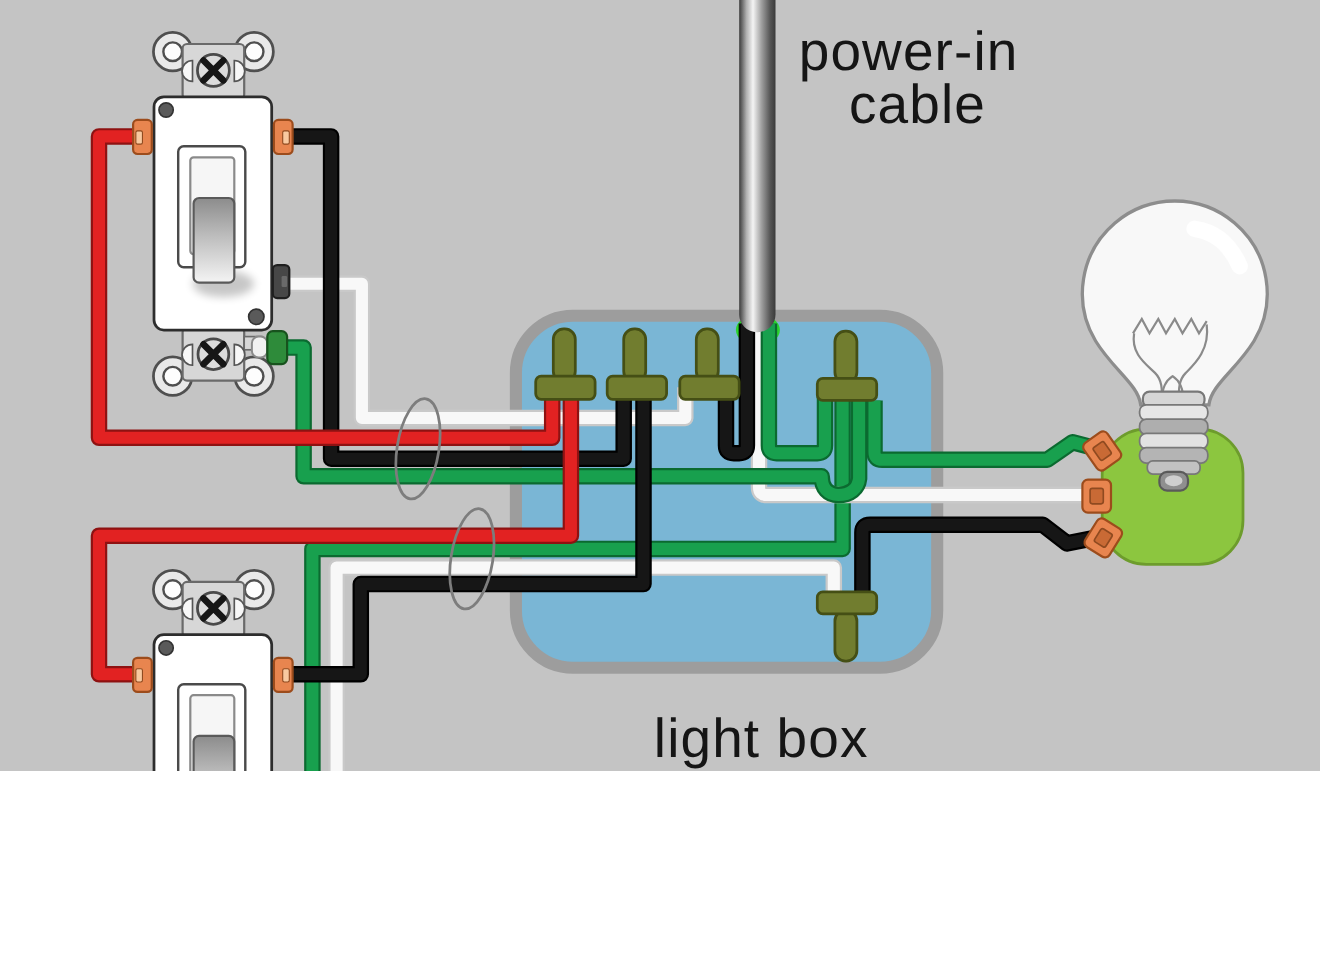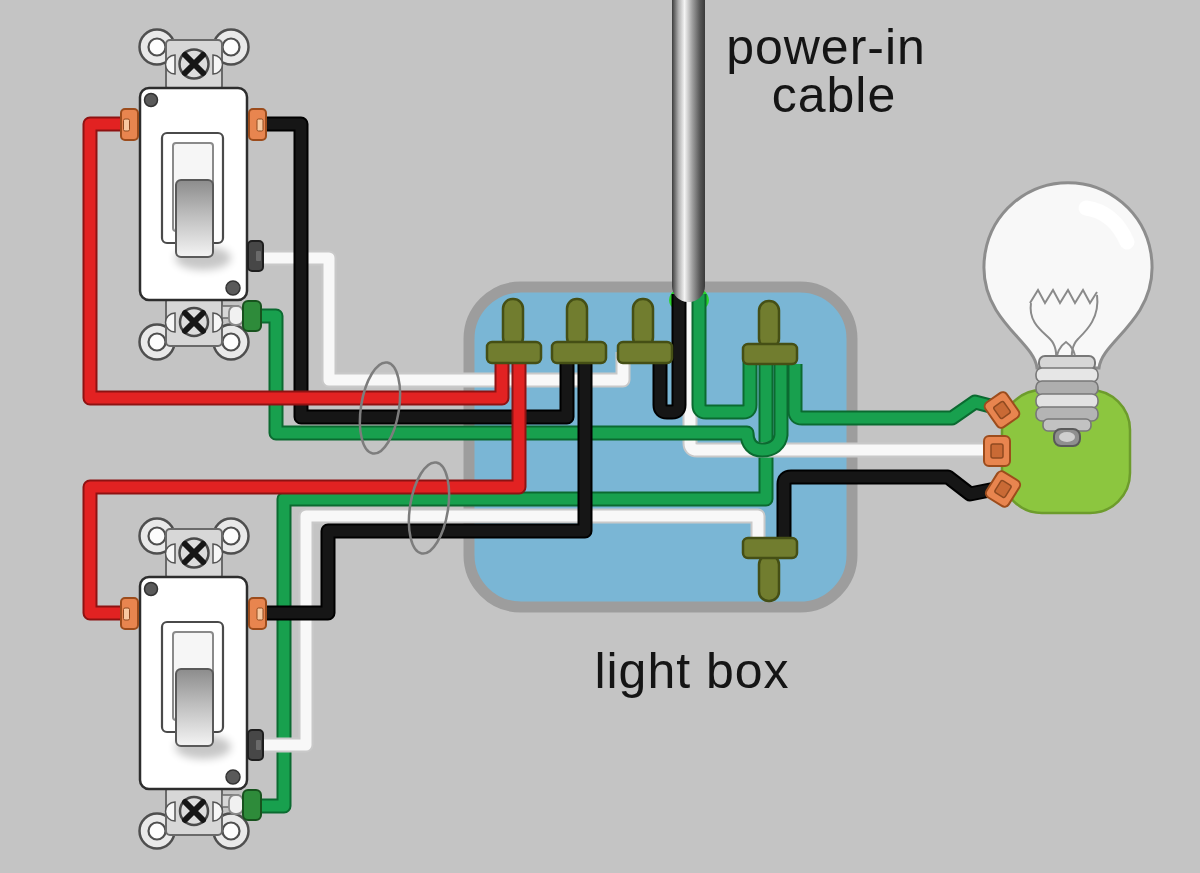--- a/index.html
+++ b/index.html
@@ -1,17 +1,17 @@
 <!DOCTYPE html>
 <html style="--background: #c4c4c4; --box-fill: #7ab6d5; --box-border: #9d9d9d; --wire-red: #e22222; --wire-red-dark: #8e1212; --wire-black: #161616; --wire-white: #f8f8f8; --wire-white-dark: #c9c9c9; --wire-green: #18a04e; --wire-green-dark: #0b6a30; --wire-nut: #717d2f; --wire-nut-dark: #454f15; --glow-green: #2bd32b; --holder-green: #8cc63f; --terminal-orange: #e8854f; --text: #151515;"><head>
 <meta charset="utf-8">
 <style>
   html,body{margin:0;padding:0;background:#ffffff;}
   #stage{
-    position:relative;width:1200px;height:873px;overflow:hidden;
+    position:relative;width:1200px;height:701px;overflow:hidden;
     background:var(--background,#c4c4c4);
     font-family:"Liberation Sans", sans-serif;
   }
   svg{display:block}
   .label{
     font-family:"Liberation Sans", sans-serif;
     font-size:50px;letter-spacing:1px;font-weight:400;
     fill:var(--text,#151515);
   }
   .wire path{fill:none;stroke-linejoin:round;stroke-linecap:butt;}

